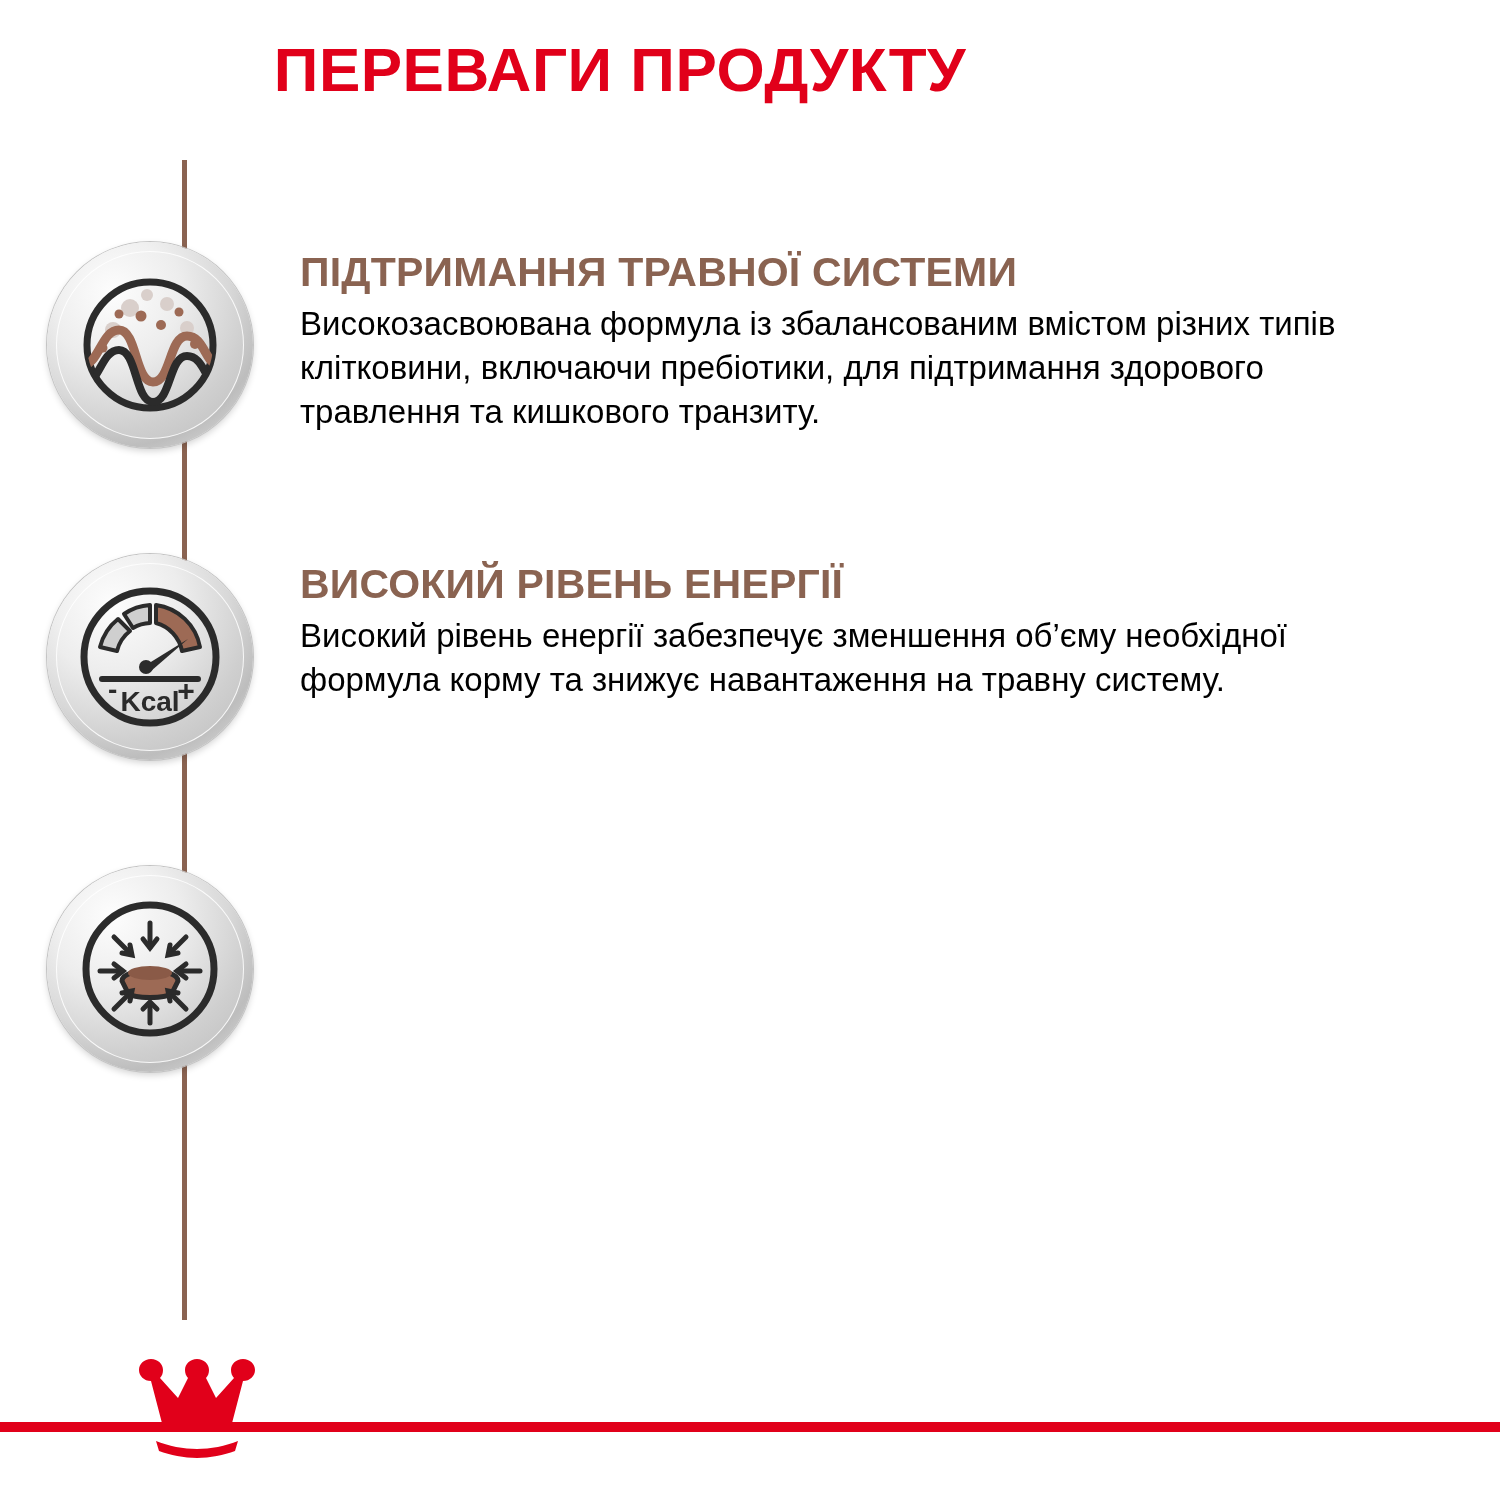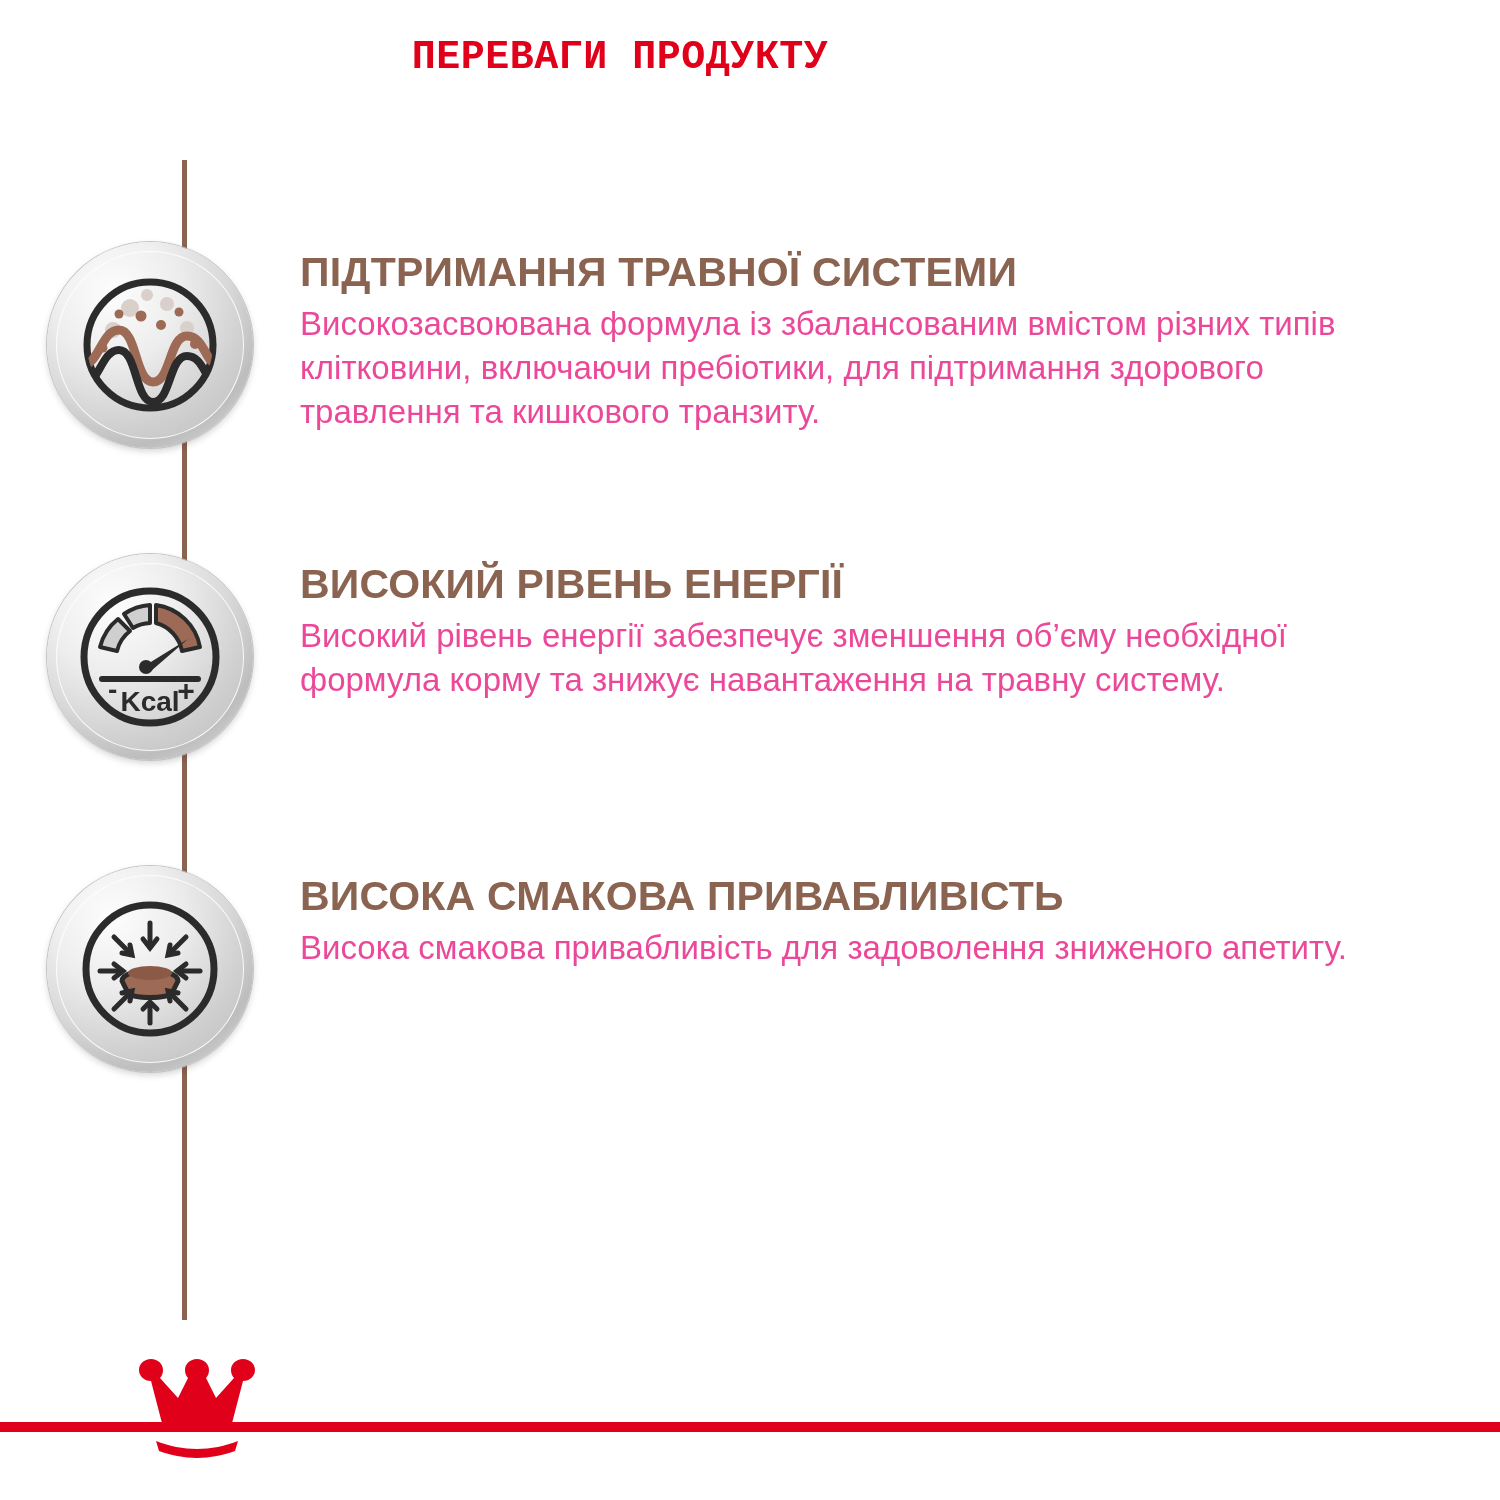--- a/index.html
+++ b/index.html
@@ -22,25 +22,24 @@
   }
 
   
   .title {
     position: absolute;
     top: 36px;
     left: 0;
     width: 1240px;
     text-align: center;
     color: #e1001a;
-    font-size: 40px;
+    font-size: 62px;
     font-weight: bold;
     letter-spacing: 0.5px;
     line-height: 1.1;
-    font-family: Liberation Mono, monospace;
   }
 
   
   .spine {
     position: absolute;
     left: 182px;
     top: 160px;
     width: 5px;
     height: 1160px;
     background: #8a6351;
@@ -98,21 +97,21 @@
   }
   .b-title {
     color: #8a6351;
     font-size: 41px;
     font-weight: bold;
     line-height: 1.12;
     margin: 0 0 6px 0;
     letter-spacing: 0.2px;
   }
   .b-desc {
-    color: #ec4899;
+    color: #000000;
     font-size: 33px;
     line-height: 1.34;
     margin: 0;
     max-width: 1060px;
   }
 
   
   .footer-rule {
     position: absolute;
     left: 0;
@@ -226,24 +225,20 @@
               <path d="M40 116 L56 100"></path>
                 <path d="M48 100 L58 98 L56 108"></path>
               <path d="M112 116 L96 100"></path>
                 <path d="M104 100 L94 98 L96 108"></path>
               <path d="M76 130 L76 110"></path>
                 <path d="M69 116 L76 109 L83 116"></path>
             </g>
           </svg>
         </div>
       </div>
-      <div class="text-col">
-        <p class="b-title">ВИСОКА СМАКОВА ПРИВАБЛИВІСТЬ</p>
-        <p class="b-desc">Висока смакова привабливість для задоволення зниженого апетиту.</p>
-      </div>
     </div>
 
   </div>
 
   <div class="footer-rule"></div>
 
   <svg class="crown" viewBox="0 0 186 110">
     <g fill="#e1001a">
       <path d="M93 4 c7 0 12 5 12 11 0 3 -1 6 -3 8 l10 20 18 -20 c-2 -2 -3 -5 -3 -8 0 -6 5 -11 12 -11 7 0 12 5 12 11 0 6 -5 11 -12 11 l-12 46 -34 0 -34 0 -12 -46 c-7 0 -12 -5 -12 -11 0 -6 5 -11 12 -11 7 0 12 5 12 11 0 3 -1 6 -3 8 l18 20 10 -20 c-2 -2 -3 -5 -3 -8 0 -6 5 -11 12 -11 z"></path>
       <path d="M52 86 c12 5 28 8 41 8 13 0 29 -3 41 -8 l-3 10 c-11 4 -25 7 -38 7 -13 0 -27 -3 -38 -7 z"></path>

